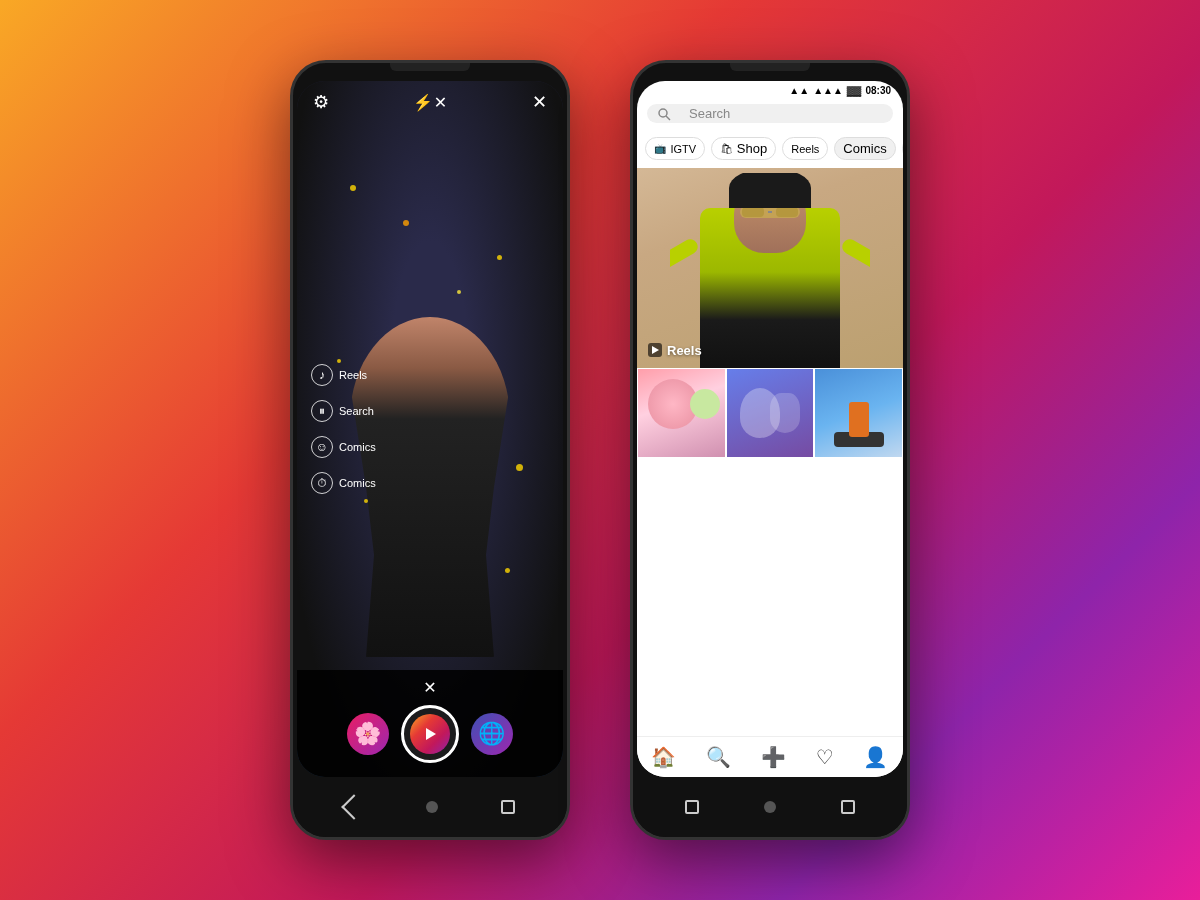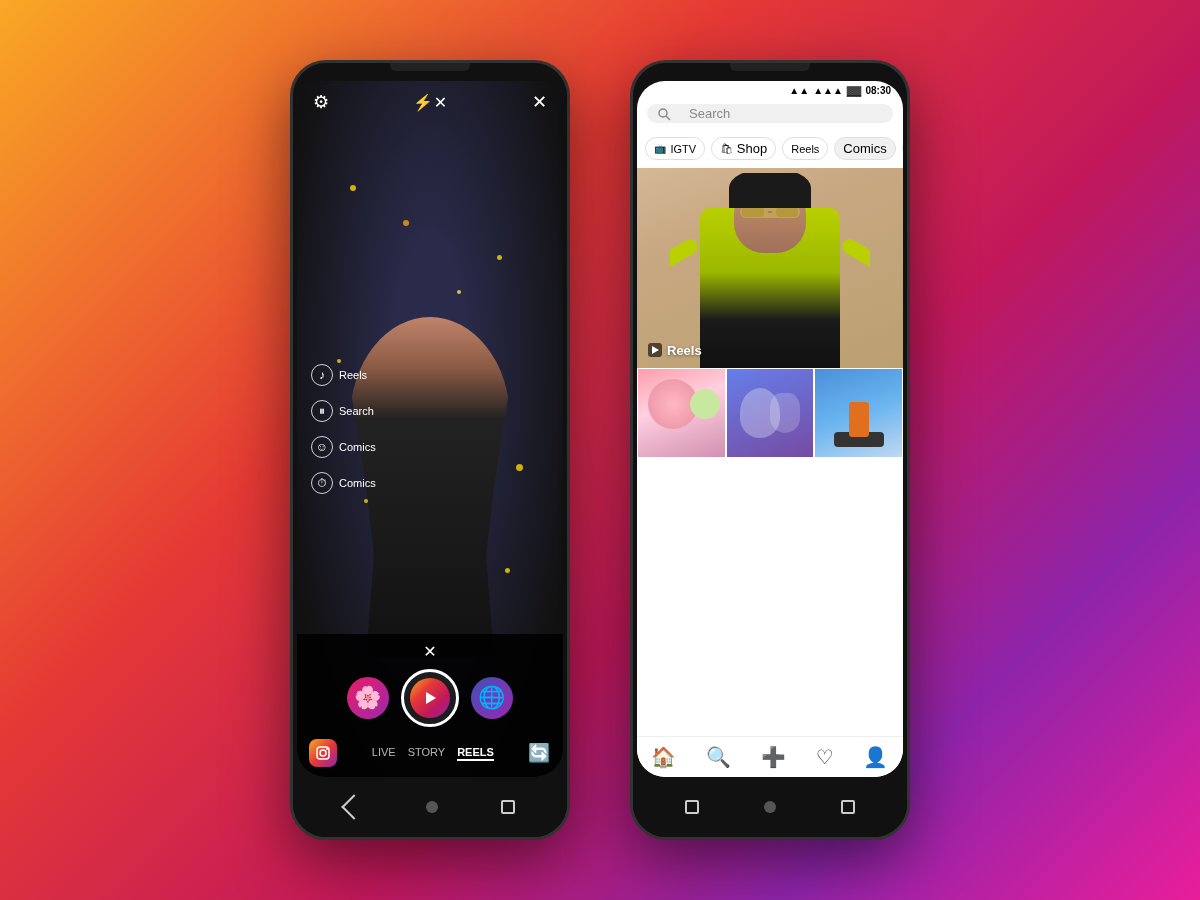--- a/index.html
+++ b/index.html
@@ -365,35 +365,20 @@
           <div class="shutter-btn">
             <div class="shutter-inner">
 
               <svg width="20" height="20" viewBox="0 0 20 20">
                 <polygon points="6,4 16,10 6,16" fill="white"></polygon>
               </svg>
             </div>
           </div>
           <div class="effect-btn" style="background:linear-gradient(135deg,#3f51b5,#9c27b0);border-radius:50%;">🌐</div>
         </div>
-        <div class="mode-row">
-          <div class="instagram-badge">
-            <svg width="16" height="16" viewBox="0 0 16 16">
-              <rect x="2" y="2" width="12" height="12" rx="3" fill="none" stroke="white" stroke-width="1.5"></rect>
-              <circle cx="8" cy="8" r="3" fill="none" stroke="white" stroke-width="1.5"></circle>
-              <circle cx="12" cy="4" r="1" fill="white"></circle>
-            </svg>
-          </div>
-          <div class="mode-tabs">
-            <span style="color:rgba(255,255,255,0.7);font-size:11px;">LIVE</span>
-            <span style="color:rgba(255,255,255,0.7);font-size:11px;">STORY</span>
-            <span class="mode-active" style="color:white;font-weight:bold;font-size:11px;border-bottom:2px solid white;">REELS</span>
-          </div>
-          <div class="icon-btn" style="font-size:18px;">🔄</div>
-        </div>
       </div>
     </div>
   </div>
   <div class="phone-nav-bar">
     <div class="nav-back"></div>
     <div class="nav-dot"></div>
     <div class="nav-square"></div>
   </div>
 </div>
 

